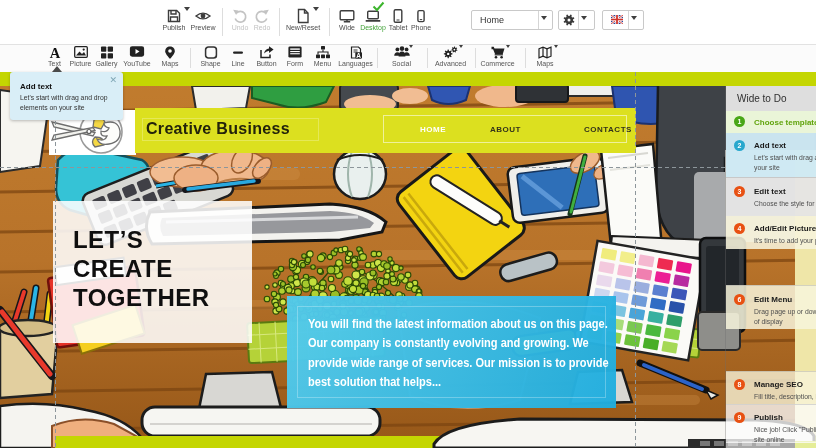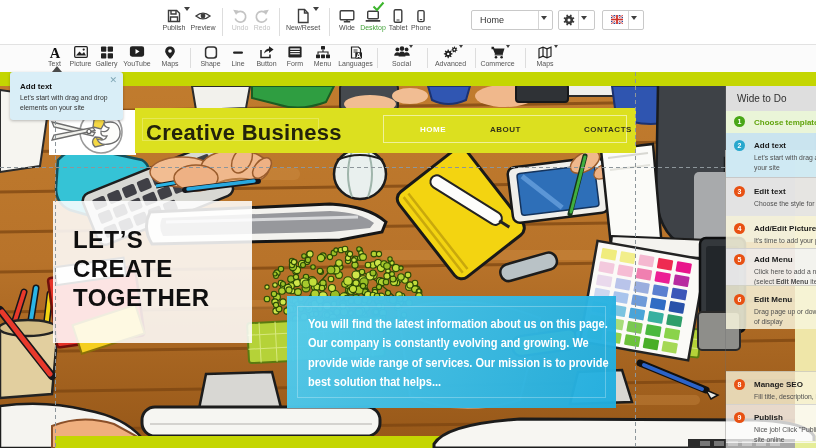--- a/index.html
+++ b/index.html
@@ -20,21 +20,21 @@
 .car{position:absolute;width:0;height:0;border-left:3px solid transparent;border-right:3px solid transparent;border-top:4px solid #3f3f3f;}
 
 .ctl{position:absolute;top:10px;height:18px;border:1px solid #c9c9c9;border-radius:2px;background:#fff;}
 .ctl .dv{position:absolute;top:0;bottom:0;width:1px;background:#d5d5d5;}
 
 .dashv{position:absolute;width:1px;background-image:repeating-linear-gradient(180deg,#8d969b 0,#8d969b 4px,transparent 4px,transparent 7px);z-index:12;}
 .dashh{position:absolute;height:1px;background-image:repeating-linear-gradient(90deg,#8d969b 0,#8d969b 4px,transparent 4px,transparent 7px);z-index:12;}
 
 #logo{left:49px;top:110px;width:87px;height:45px;background:#fff;z-index:5;overflow:hidden;}
 #hdr{left:135px;top:108px;width:501px;height:45px;background:#dce01f;z-index:5;}
-#brand{left:146px;top:120px;font-size:22px;font-weight:bold;letter-spacing:.3px;color:#23230b;z-index:6;}
+#brand{left:146px;top:120px;font-size:16px;font-weight:bold;letter-spacing:.3px;color:#23230b;z-index:6;}
 #brandbox{left:142px;top:118px;width:175px;height:21px;border:1px solid rgba(255,255,255,.25);z-index:6;}
 #nav{left:383px;top:115px;width:242px;height:26px;border:1px solid rgba(255,255,255,.55);z-index:6;}
 .nv{position:absolute;top:125px;font-size:8px;font-weight:bold;letter-spacing:.5px;z-index:7;white-space:nowrap;}
 #whitebox{left:53px;top:201px;width:199px;height:142px;background:rgba(255,255,255,.87);z-index:5;}
 #bigtxt{left:73px;top:225px;font-size:24px;line-height:29px;font-weight:bold;color:#0f0f0f;letter-spacing:.45px;z-index:6;}
 #bluebox{left:287px;top:296px;width:329px;height:112px;background:linear-gradient(115deg,rgba(84,203,236,.97),rgba(32,173,222,.97));z-index:5;}
 #blueborder{left:297px;top:306px;width:307px;height:90px;border:1px solid rgba(255,255,255,.28);z-index:6;}
 #bluetxt{left:308px;top:315px;width:420px;font-size:12px;line-height:19.4px;font-weight:bold;color:#fff;transform:scaleX(.92);transform-origin:0 0;z-index:7;white-space:nowrap;}
 
 #sb{left:725px;top:86px;width:91px;height:362px;z-index:20;overflow:hidden;border-left:1px solid rgba(110,110,110,.35);}
@@ -622,25 +622,20 @@
 <div class="row" style="top:129px;height:33px;background:rgba(247,244,220,.88);border-top:1px solid rgba(160,160,160,.4);">
   <div class="cir" style="top:7px;background:#e85113;">4</div>
   <div class="stt" style="top:8px;">Add/Edit Picture</div>
   <div class="std" style="top:20px;">It's time to add your photos</div>
 </div>
 <div class="row" style="top:91px;height:38px;background:rgba(229,229,229,.95);border-top:1px solid rgba(160,160,160,.4);">
   <div class="cir" style="top:8px;background:#e85113;">3</div>
   <div class="stt" style="top:9px;">Edit text</div>
   <div class="std" style="top:21px;">Choose the style for the text</div>
 </div>
-<div class="row" style="top:162px;height:37px;background:rgba(243,243,243,.93);border-top:1px solid rgba(160,160,160,.4);">
-  <div class="cir" style="top:5px;background:#e85113;">5</div>
-  <div class="stt" style="top:6px;">Add Menu</div>
-  <div class="std" style="top:18px;">Click here to add a new page<br>(select <b>Edit Menu</b> item)</div>
-</div>
 <div class="row" style="top:199px;height:43px;background:rgba(247,244,220,.85);border-top:1px solid rgba(160,160,160,.4);">
   <div class="cir" style="top:8px;background:#e85113;">6</div>
   <div class="stt" style="top:9px;">Edit Menu</div>
   <div class="std" style="top:21px;">Drag page up or down to change<br>of display</div>
 </div>
 <div class="row" style="top:285px;height:33px;background:rgba(248,244,216,.8);border-top:1px solid rgba(160,160,160,.4);">
   <div class="cir" style="top:7px;background:#e85113;">8</div>
   <div class="stt" style="top:8px;">Manage SEO</div>
   <div class="std" style="top:20px;">Fill title, description, keywords</div>
 </div>

